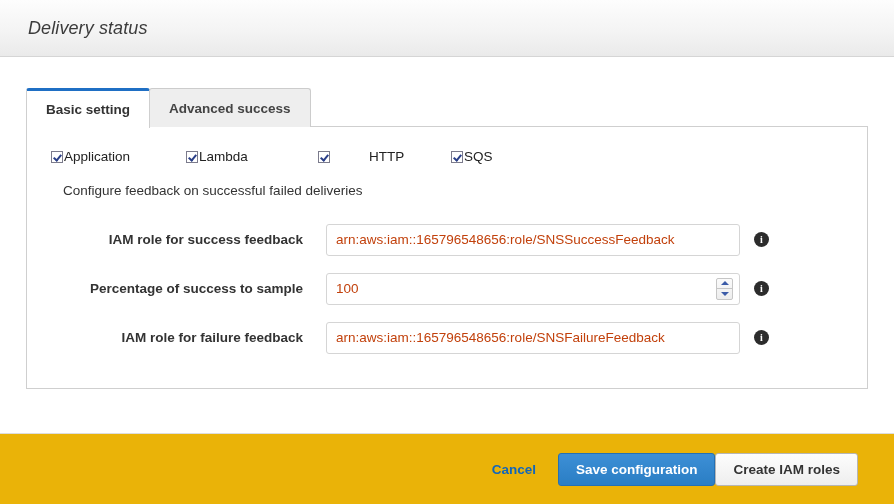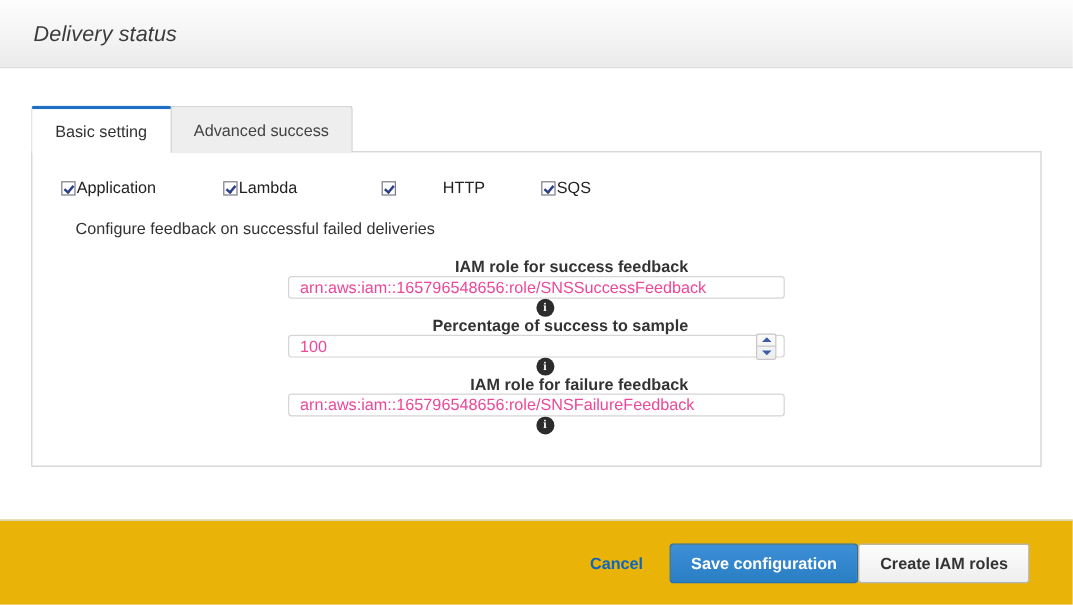--- a/index.html
+++ b/index.html
@@ -56,21 +56,21 @@
     position: relative;
     z-index: 2;
   }
   .tab {
     box-sizing: border-box;
     height: 39px;
     padding: 13px 19px;
     display: flex;
     align-items: center;
     font-size: 13.5px;
-    font-weight: normal;
+    font-weight: bold;
     color: #444444;
     background: #eeeeee;
     border: 1px solid #cccccc;
     border-bottom: none;
     border-radius: 3px 3px 0 0;
     margin-right: -1px;
     cursor: pointer;
     user-select: none;
   }
   .tab.active {
@@ -155,21 +155,20 @@
     position: absolute;
     top: 88px;
     left: 0;
     width: 100%;
   }
   .form-row {
     display: flex;
     align-items: center;
     height: 49px;
     margin-bottom: 0;
-    flex-direction: column;
   }
   .form-row + .form-row { margin-top: 0; }
   .field-label {
     width: 299px;
     text-align: right;
     padding-right: 23px;
     box-sizing: border-box;
     font-weight: bold;
     font-size: 13.5px;
     color: #333333;
@@ -186,21 +185,21 @@
     align-items: center;
     padding: 0 9px;
     position: relative;
   }
   .field-box input {
     border: none;
     outline: none;
     background: transparent;
     font-family: "Liberation Sans", sans-serif;
     font-size: 13.5px;
-    color: #ec4899;
+    color: #c2410c;
     width: 100%;
     padding: 0;
   }
   .spinner {
     position: absolute;
     right: 6px;
     top: 50%;
     transform: translateY(-50%);
     width: 15px;
     height: 20px;

